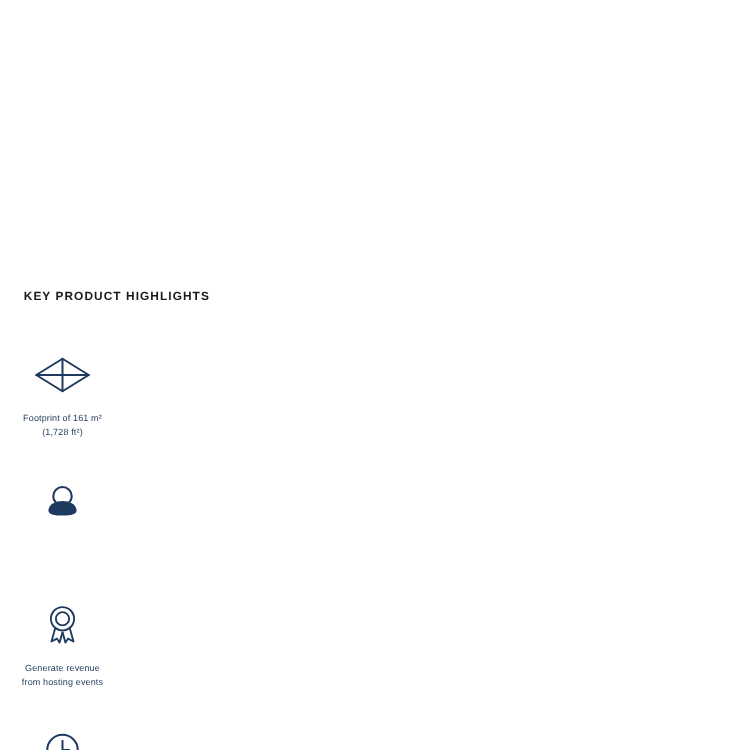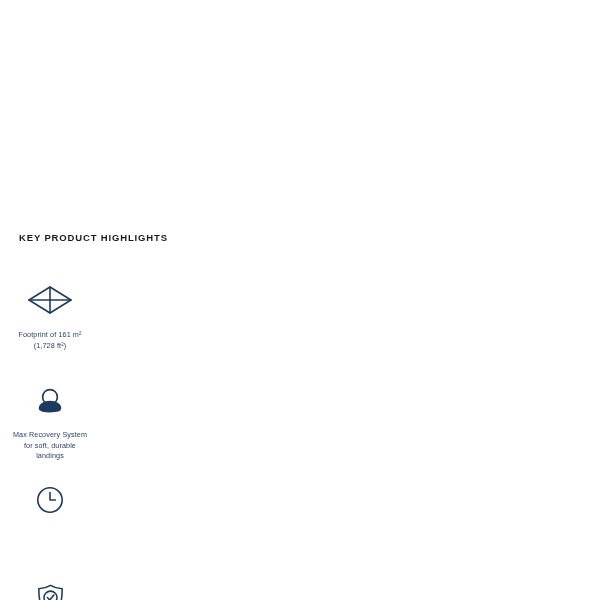--- a/index.html
+++ b/index.html
@@ -100,25 +100,34 @@
     </div>
 
 
     <div class="highlight">
       <div class="highlight-icon">
         <svg width="28" height="30" viewBox="0 0 28 30" fill="none" stroke="#1f3a5f" stroke-width="1.7" stroke-linejoin="round" stroke-linecap="round">
           <circle cx="14" cy="12" r="7.4"></circle>
           <path d="M3.6 23.6 C3.6 19.2 8.2 16.6 14 16.6 C19.8 16.6 24.4 19.2 24.4 23.6 C24.4 25.7 19.8 26.6 14 26.6 C8.2 26.6 3.6 25.7 3.6 23.6 Z" fill="#1f3a5f" stroke="#1f3a5f"></path>
         </svg>
       </div>
-      <div class="highlight-caption">Max Recovery System
-for soft, durable
-landings</div>
     </div>
 
+    <div class="highlight">
+      <div class="highlight-icon">
+        <svg width="26" height="32" viewBox="0 0 26 32" fill="none" stroke="#1f3a5f" stroke-width="1.5" stroke-linejoin="round" stroke-linecap="round">
+          <circle cx="13" cy="11" r="9.3"></circle>
+          <circle cx="13" cy="11" r="5.3"></circle>
+          <path d="M7.2 18.4 L4.2 29.2 L8.6 26.9 L10.6 30.1 L13 21.9"></path>
+          <path d="M18.8 18.4 L21.8 29.2 L17.4 26.9 L15.4 30.1 L13 21.9"></path>
+        </svg>
+      </div>
+      <div class="highlight-caption">Generate revenue
+from hosting events</div>
+    </div>
 
     <div class="highlight">
       <div class="highlight-icon">
         <svg width="28" height="28" viewBox="0 0 28 28" fill="none" stroke="#1f3a5f" stroke-width="1.6" stroke-linejoin="round" stroke-linecap="round">
           <circle cx="14" cy="14" r="12.2"></circle>
           <path d="M14 6.6 L14 14 L19.4 14"></path>
         </svg>
       </div>
     </div>
 

